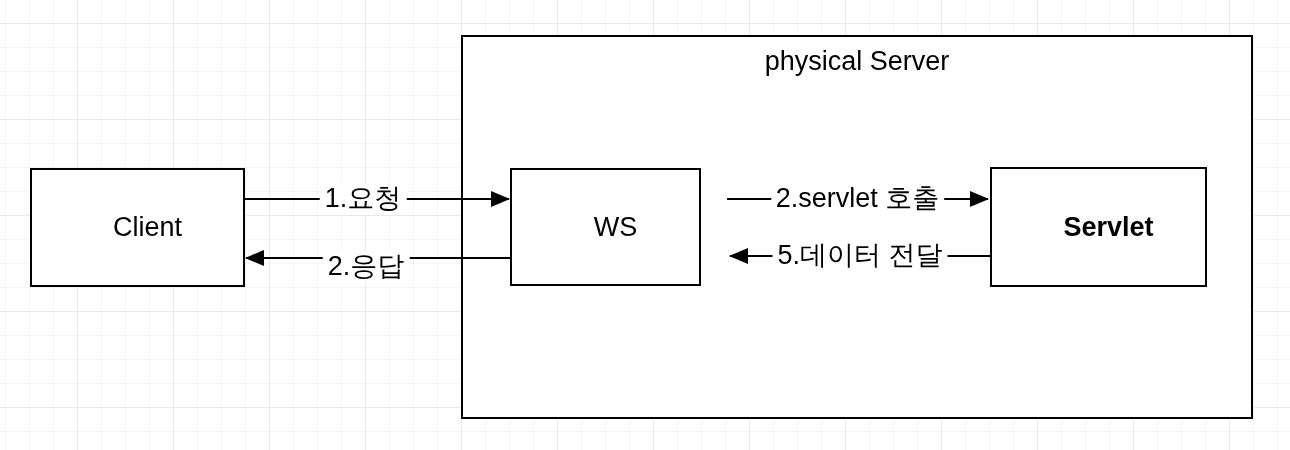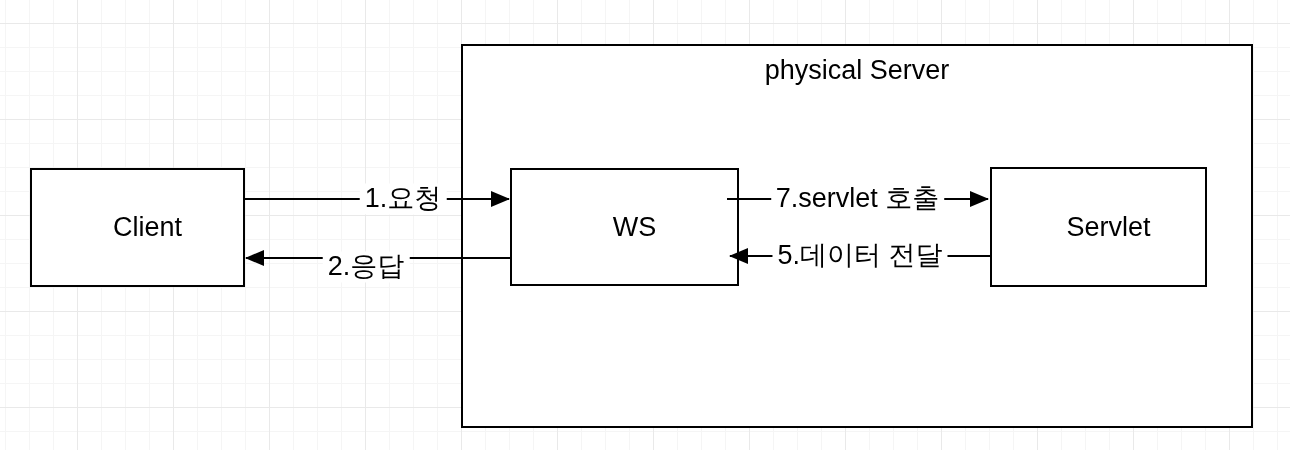--- a/index.html
+++ b/index.html
@@ -28,41 +28,41 @@
 
   .shape {
     position: absolute;
     box-sizing: border-box;
     border: 2px solid #000000;
     background: #ffffff;
   }
 
   .container-box {
     left: 461px;
-    top: 44px;
+    top: 35px;
     width: 792px;
     height: 384px;
     background: #ffffff;
   }
   .container-title {
     display: block;
     padding-top: 9px;
     text-align: center;
     white-space: nowrap;
   }
 
   .node {
     display: flex;
     align-items: center;
     justify-content: center;
     padding-left: 20px;
   }
   .node-client  { left: 30px;  top: 168px; width: 215px; height: 119px; }
-  .node-ws      { left: 510px; top: 168px; width: 229px; height: 118px; }
-  .node-servlet { left: 990px; top: 167px; width: 217px; height: 120px; }
+  .node-ws      { left: 510px; top: 168px; width: 191px; height: 118px; }
+  .node-servlet { left: 990px; top: 167px; width: 217px; height: 120px; font-weight: bold; }
   .node-label { white-space: nowrap; }
 
   .edge { position: absolute; height: 0; }
   .edge-line {
     position: absolute;
     left: 0;
     right: 0;
     top: -1px;
     height: 2px;
     background: #000000;
@@ -87,21 +87,21 @@
     padding: 0 5px;
     white-space: nowrap;
     line-height: 1.15;
   }
 
   .edge-1 { left: 245px; top: 199px; width: 264px; }
   .edge-2 { left: 727px; top: 199px; width: 261px; }
   .edge-3 { left: 730px; top: 256px; width: 260px; }
   .edge-4 { left: 246px; top: 258px; width: 264px; }
 
-  .edge-1 .edge-label { left: calc(50% - 14px); margin-left: 40px; }
+  .edge-1 .edge-label { left: calc(50% - 14px); }
   .edge-4 .edge-label { left: calc(50% - 12px); top: 9px; }
 </style>
 </head>
 <body>
 
 <div class="canvas">
 
   <div class="shape container-box">
     <span class="container-title">physical Server</span>
   </div>
@@ -120,21 +120,21 @@
 
   <div class="edge edge-1">
     <div class="edge-line"></div>
     <div class="arrowhead right"></div>
     <span class="edge-label">1.요청</span>
   </div>
 
   <div class="edge edge-2">
     <div class="edge-line"></div>
     <div class="arrowhead right"></div>
-    <span class="edge-label">7.servlet 호출</span>
+    <span class="edge-label">2.servlet 호출</span>
   </div>
 
   <div class="edge edge-3">
     <div class="edge-line"></div>
     <div class="arrowhead left"></div>
     <span class="edge-label">5.데이터 전달</span>
   </div>
 
   <div class="edge edge-4">
     <div class="edge-line"></div>

